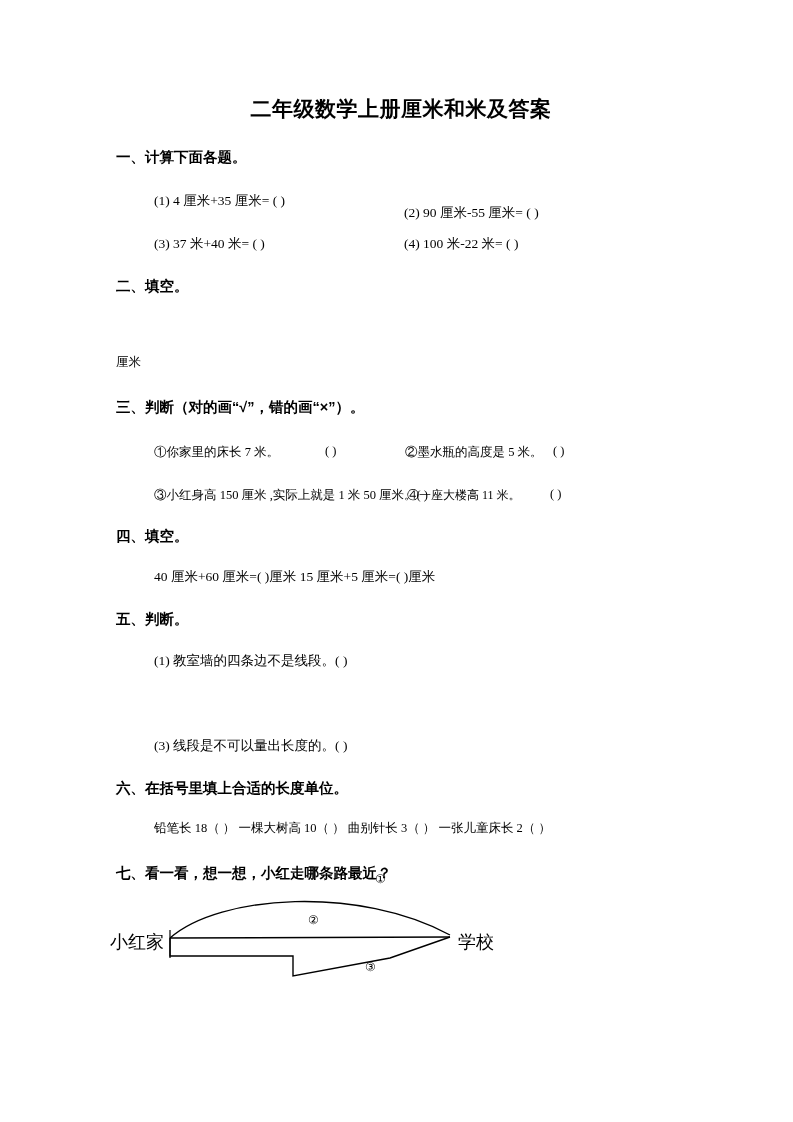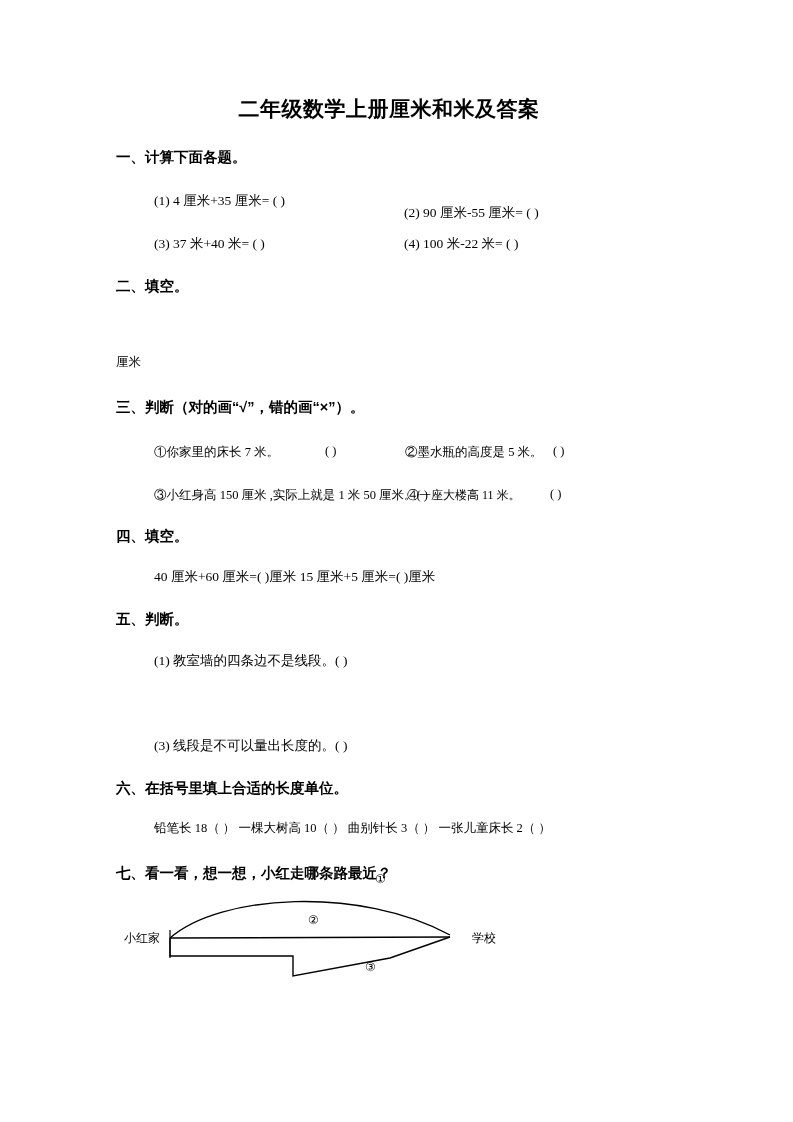--- a/index.html
+++ b/index.html
@@ -17,21 +17,21 @@
   }
   .page {
     position: absolute;
     left: 0; top: 0;
     width: 793px;
     height: 1122px;
     padding: 0;
   }
   .doc-title {
     position: absolute;
-    left: 0; top: 95px;
+    left: 12px; top: 95px;
     width: 778px;
     text-align: center;
     font-family: "Liberation Sans", "DejaVu Sans", sans-serif;
     font-weight: bold;
     font-size: 21px;
     letter-spacing: 0.5px;
   }
   .section-head {
     position: absolute;
     font-family: "Liberation Sans", "DejaVu Sans", sans-serif;
@@ -53,23 +53,22 @@
   .figure {
     position: absolute;
     left: 110px;
     top: 880px;
     width: 420px;
     height: 110px;
   }
   .fig-label {
     position: absolute;
     font-family: "Liberation Serif", "DejaVu Serif", serif;
-    font-size: 12px;
+    font-size: 18px;
     white-space: nowrap;
-    margin-left: 14px;
   }
   .circ-num {
     position: absolute;
     font-size: 12px;
     font-family: "Liberation Serif", "DejaVu Serif", serif;
   }
 </style>
 </head>
 <body>
 

